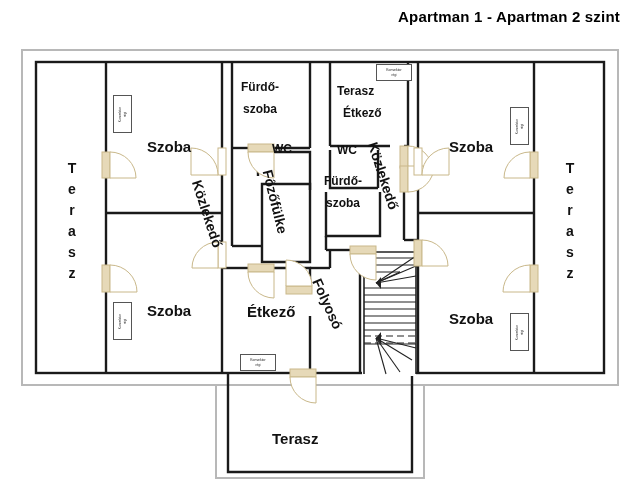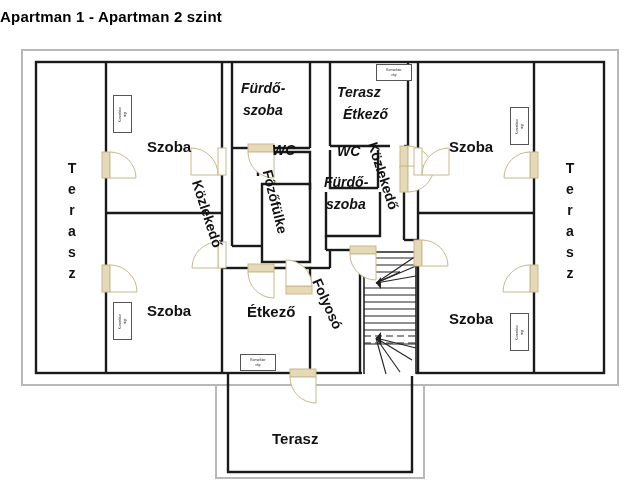--- a/index.html
+++ b/index.html
@@ -17,42 +17,42 @@
     position: relative;
     width: 640px;
     height: 480px;
     background: #ffffff;
   }
   #plan-title {
     position: absolute;
     left: 0;
     top: 8px;
     width: 620px;
-    text-align: left;
+    text-align: right;
     font-family: "Liberation Sans", sans-serif;
     font-size: 15px;
     font-weight: bold;
     color: #000000;
     letter-spacing: 0.2px;
   }
   #floorplan-svg {
     position: absolute;
     left: 0;
     top: 0;
   }
   .room-label {
     position: absolute;
     font-family: "Liberation Sans", sans-serif;
     color: #111111;
     font-weight: bold;
     white-space: pre;
     pointer-events: none;
   }
   .lbl-big { font-size: 15px; }
-  .lbl-mid { font-size: 14px; font-style: italic; }
+  .lbl-mid { font-size: 12px; }
   .lbl-rot { font-size: 14px; font-weight: bold; }
   .vert-stack {
     position: absolute;
     font-family: "Liberation Sans", sans-serif;
     font-size: 14px;
     font-weight: bold;
     color: #111111;
     line-height: 21px;
     text-align: center;
     width: 16px;

